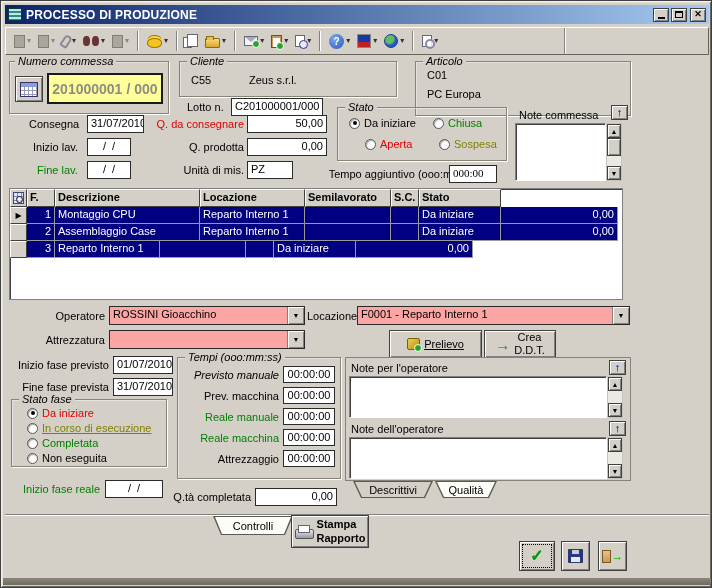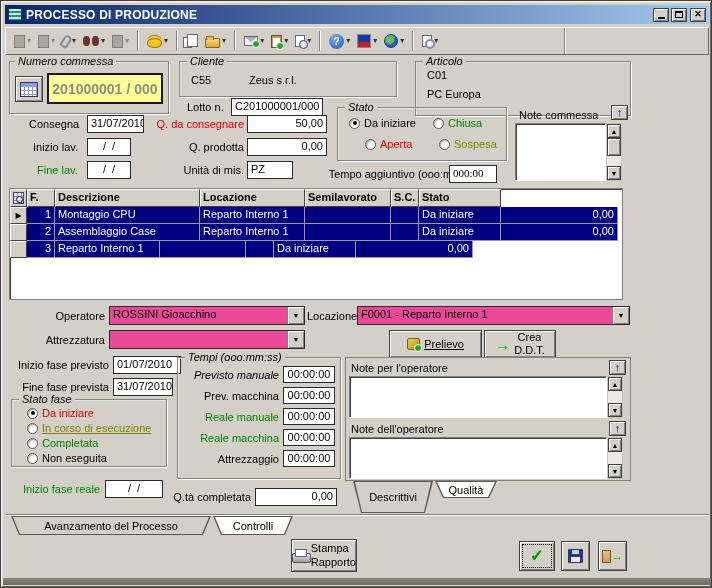--- a/index.html
+++ b/index.html
@@ -61,21 +61,21 @@
   .lbl{position:absolute;white-space:nowrap;}
   .r{text-align:right;}
   .fld{position:absolute;background:#fff;border:1px solid #2a2a2a;padding:1px 3px;height:18px;white-space:pre;overflow:hidden;}
   .fld.num{text-align:right;}
   .fld.ctr{text-align:center;}
   .grp{position:absolute;border:1px solid #868378;box-shadow:1px 1px 0 #fff, inset 1px 1px 0 #ffffff66;}
   .grplbl{position:absolute;font-style:italic;background:#d4d0c8;padding:0 3px;white-space:nowrap;}
   .btn3d{position:absolute;background:#d4d0c8;border:1px solid #404040;
     box-shadow:inset 1px 1px 0 #fff, inset -1px -1px 0 #808080;
     display:flex;align-items:center;justify-content:center;gap:4px;}
-  .combo{position:absolute;background:#ec4899;border:1px solid #2a2a2a;display:flex;align-items:stretch;}
+  .combo{position:absolute;background:#fca5a5;border:1px solid #2a2a2a;display:flex;align-items:stretch;}
   .combo .val{flex:1;padding:1px 3px;white-space:nowrap;overflow:hidden;}
   .combo .cbtn{width:17px;background:#d4d0c8;border-left:1px solid #808080;
     box-shadow:inset 1px 1px 0 #fff, inset -1px -1px 0 #808080;
     display:flex;align-items:center;justify-content:center;font-size:7px;}
   .radio-row{position:absolute;display:flex;align-items:center;gap:4px;white-space:nowrap;}
   .radio{width:11px;height:11px;border-radius:50%;background:#fff;border:1px solid #555;box-shadow:inset 1px 1px 1px #aaa;flex:0 0 auto;}
   .radio.sel::after{content:'';display:block;width:4px;height:4px;border-radius:50%;background:#000;margin:2.5px 0 0 2.5px;}
   .ta{position:absolute;background:#fff;border:1px solid #808080;border-right-color:#fff;border-bottom-color:#fff;box-shadow:inset 1px 1px 0 #404040;}
   .sb{position:absolute;width:16px;background:#ece9e2;display:flex;flex-direction:column;justify-content:space-between;border:1px solid #c8c4bc;}
   .sbtn{height:14px;background:#d4d0c8;border:1px solid #404040;box-shadow:inset 1px 1px 0 #fff, inset -1px -1px 0 #808080;
@@ -359,21 +359,21 @@
   <div class="btn3d" style="left:388px;top:329px;width:93px;height:28px;">
     <span class="i-db"></span>
     <span style="text-decoration:underline;">Prelievo</span>
   </div>
   <div class="btn3d" style="left:483px;top:329px;width:72px;height:28px;">
     <span class="green-arrow">→</span>
     <span style="text-align:center;line-height:1.2;"><span>Crea</span><br><span>D.D.T.</span></span>
   </div>
 
   <span class="lbl r" style="left:14px;top:358px;width:94px;">Inizio fase previsto</span>
-  <div class="fld" style="left:112px;top:355px;width:68px;">01/07/2010</div>
+  <div class="fld" style="left:112px;top:355px;width:60px;">01/07/2010</div>
   <span class="lbl r" style="left:14px;top:380px;width:94px;">Fine fase prevista</span>
   <div class="fld" style="left:112px;top:377px;width:60px;">31/07/2010</div>
 
   <div class="grp" style="left:10px;top:398px;width:156px;height:68px;"></div>
   <span class="grplbl" style="left:18px;top:392px;">Stato fase</span>
   <div class="radio-row" style="left:26px;top:406px;">
     <span class="radio sel"></span>
     <span style="color: rgb(224, 0, 0);">Da iniziare</span>
   </div>
   <div class="radio-row" style="left:26px;top:421px;">
@@ -428,44 +428,39 @@
   <div class="ta" style="left:348px;top:436px;width:258px;height:42px;"></div>
   <div class="sb" style="left:606px;top:436px;height:42px;">
     <div class="sbtn">
         <span>▲</span>
       </div>
     <div class="sbtn">
         <span>▼</span>
       </div>
   </div>
 
-  <div class="tab active" style="left:352px;top:480px;width:80px;height:32px;">
+  <div class="tab active" style="left:352px;top:480px;width:80px;height:17px;">
     <span class="shape"></span>
       <span class="fill"></span>
     <span class="txt">Descrittivi</span>
   </div>
   <div class="tab inactive" style="left:434px;top:480px;width:62px;height:17px;">
     <span class="shape"></span>
       <span class="fill"></span>
     <span class="txt">Qualità</span>
   </div>
 
   <div class="etch" style="left:4px;top:513px;width:704px;height:2px;"></div>
-  <div class="tab active" style="left:10px;top:515px;width:200px;height:19px;">
-    <span class="shape"></span>
-      <span class="fill"></span>
-    <span class="txt">Avanzamento del Processo</span>
-  </div>
   <div class="tab inactive" style="left:212px;top:515px;width:80px;height:19px;">
     <span class="shape"></span>
       <span class="fill"></span>
     <span class="txt">Controlli</span>
   </div>
 
-  <div class="btn3d" style="left:290px;top:538px;width:66px;height:33px;">
+  <div class="btn3d" style="left:290px;top:514px;width:78px;height:33px;font-weight:bold;">
     <span class="i-printer"></span>
     <span style="text-align:left;line-height:1.25;"><span>Stampa</span><br><span>Rapporto</span></span>
   </div>
   <div class="btn3d" style="left:518px;top:540px;width:36px;height:30px;outline:1px dotted #000;outline-offset:-4px;">
     <span class="checkmark">✓</span>
   </div>
   <div class="btn3d" style="left:560px;top:540px;width:29px;height:30px;">
     <span class="i-floppy"></span>
   </div>
   <div class="btn3d" style="left:597px;top:540px;width:29px;height:30px;gap:1px;">

